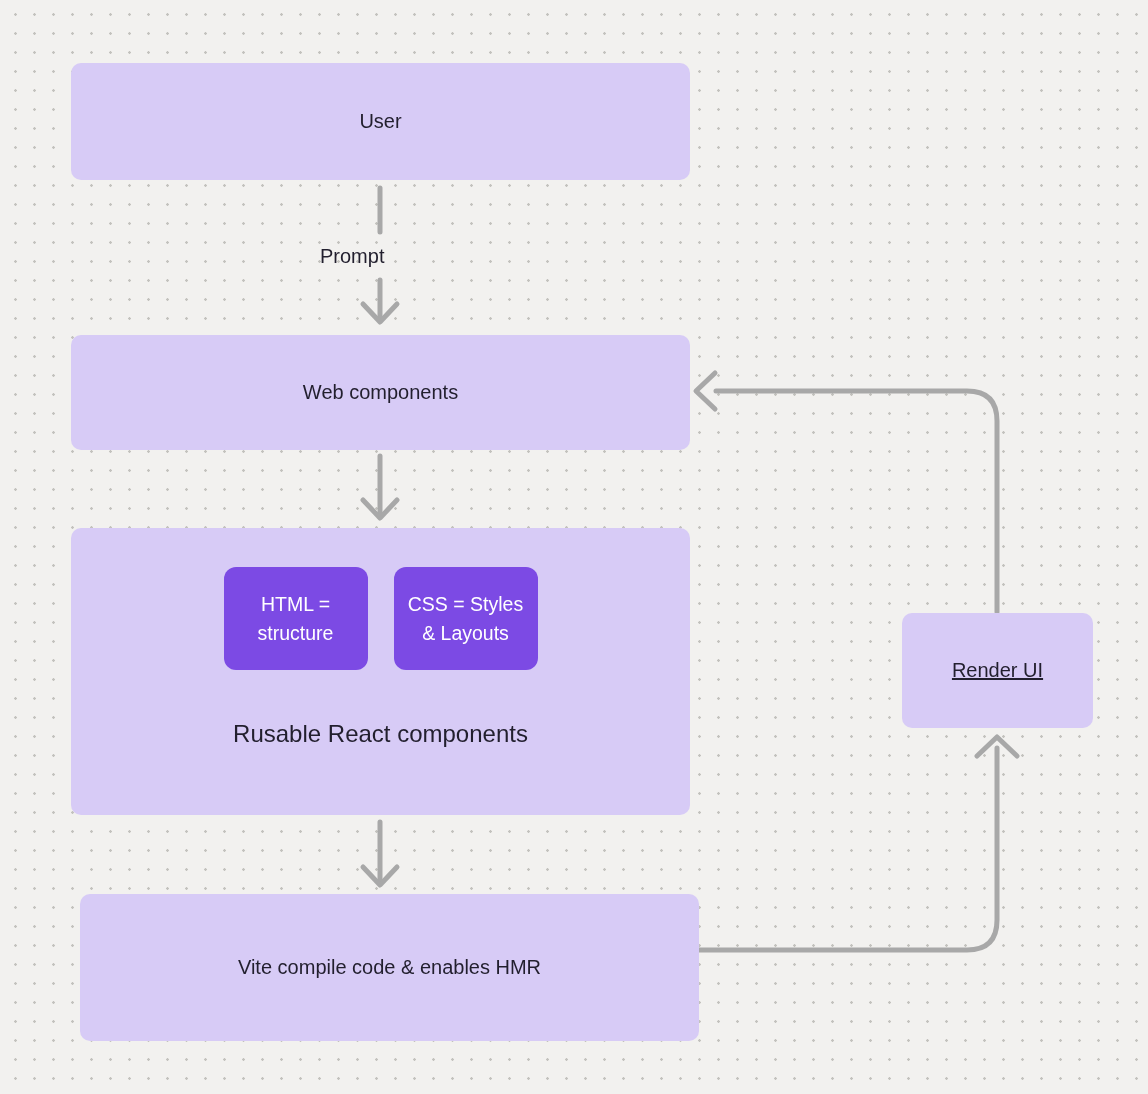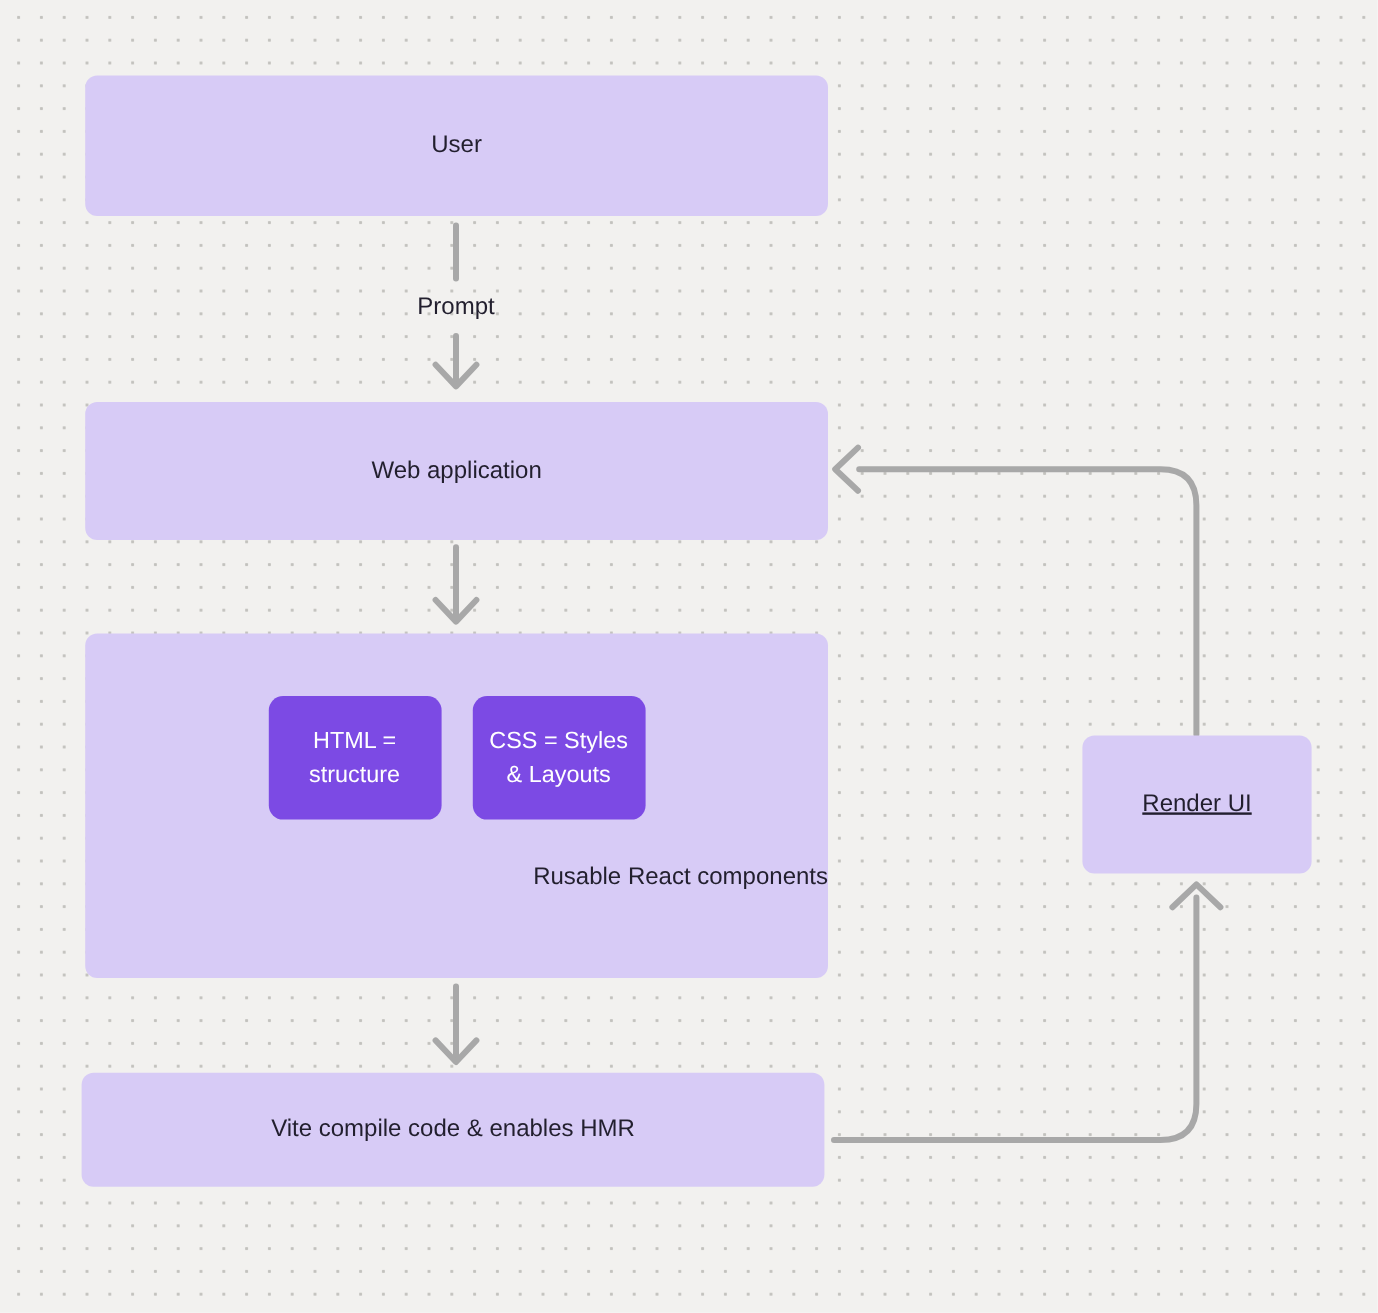--- a/index.html
+++ b/index.html
@@ -29,43 +29,43 @@
     position:absolute;
     background:var(--node-fill);
     border-radius:10px;
     display:flex;align-items:center;justify-content:center;
     font-size:20px;
     text-align:center;
   }
   .node-user{left:71px;top:63px;width:619px;height:117px;}
   .node-webapp{left:71px;top:335px;width:619px;height:115px;}
   .node-components{left:71px;top:528px;width:619px;height:287px;display:block;}
-  .node-vite{left:68px;top:894px;width:619px;height:95px;}
+  .node-vite{left:80px;top:894px;width:619px;height:147px;}
   .node-render{left:902px;top:613px;width:191px;height:115px;text-decoration:underline;}
   .component-row{
-    position:absolute;left:0;top:52px;width:100%;
+    position:absolute;left:0;top:39px;width:100%;
     display:flex;justify-content:center;gap:26px;
   }
   .component{
     width:144px;height:103px;
     background:var(--comp-fill);
     color:var(--comp-text);
     border-radius:12px;
     display:flex;align-items:center;justify-content:center;
     text-align:center;
     font-size:19.5px;line-height:29px;
     padding:0 6px;box-sizing:border-box;
   }
   .group-caption{
     position:absolute;left:0;top:192px;width:100%;
-    text-align:right;font-size:20px;
+    text-align:center;font-size:24px;
   }
   .edge-label{
     position:absolute;left:320px;top:245px;width:120px;
-    text-align:center;font-size:20px;
+    text-align:left;font-size:20px;
   }
 </style>
 </head>
 <body>
 
 <div class="canvas">
 
   <svg class="connectors" viewBox="0 0 1148 1094" xmlns="http://www.w3.org/2000/svg">
     <g class="strokes">
 
@@ -88,21 +88,21 @@
     </g>
   </svg>
 
   <div class="node node-user">
     <span>User</span>
   </div>
 
   <div class="edge-label">Prompt</div>
 
   <div class="node node-webapp">
-    <span>Web application</span>
+    <span>Web components</span>
   </div>
 
   <div class="node node-components">
     <div class="component-row">
       <div class="component">
         <span>HTML = structure</span>
       </div>
       <div class="component">
         <span>CSS = Styles &amp; Layouts</span>
       </div>

